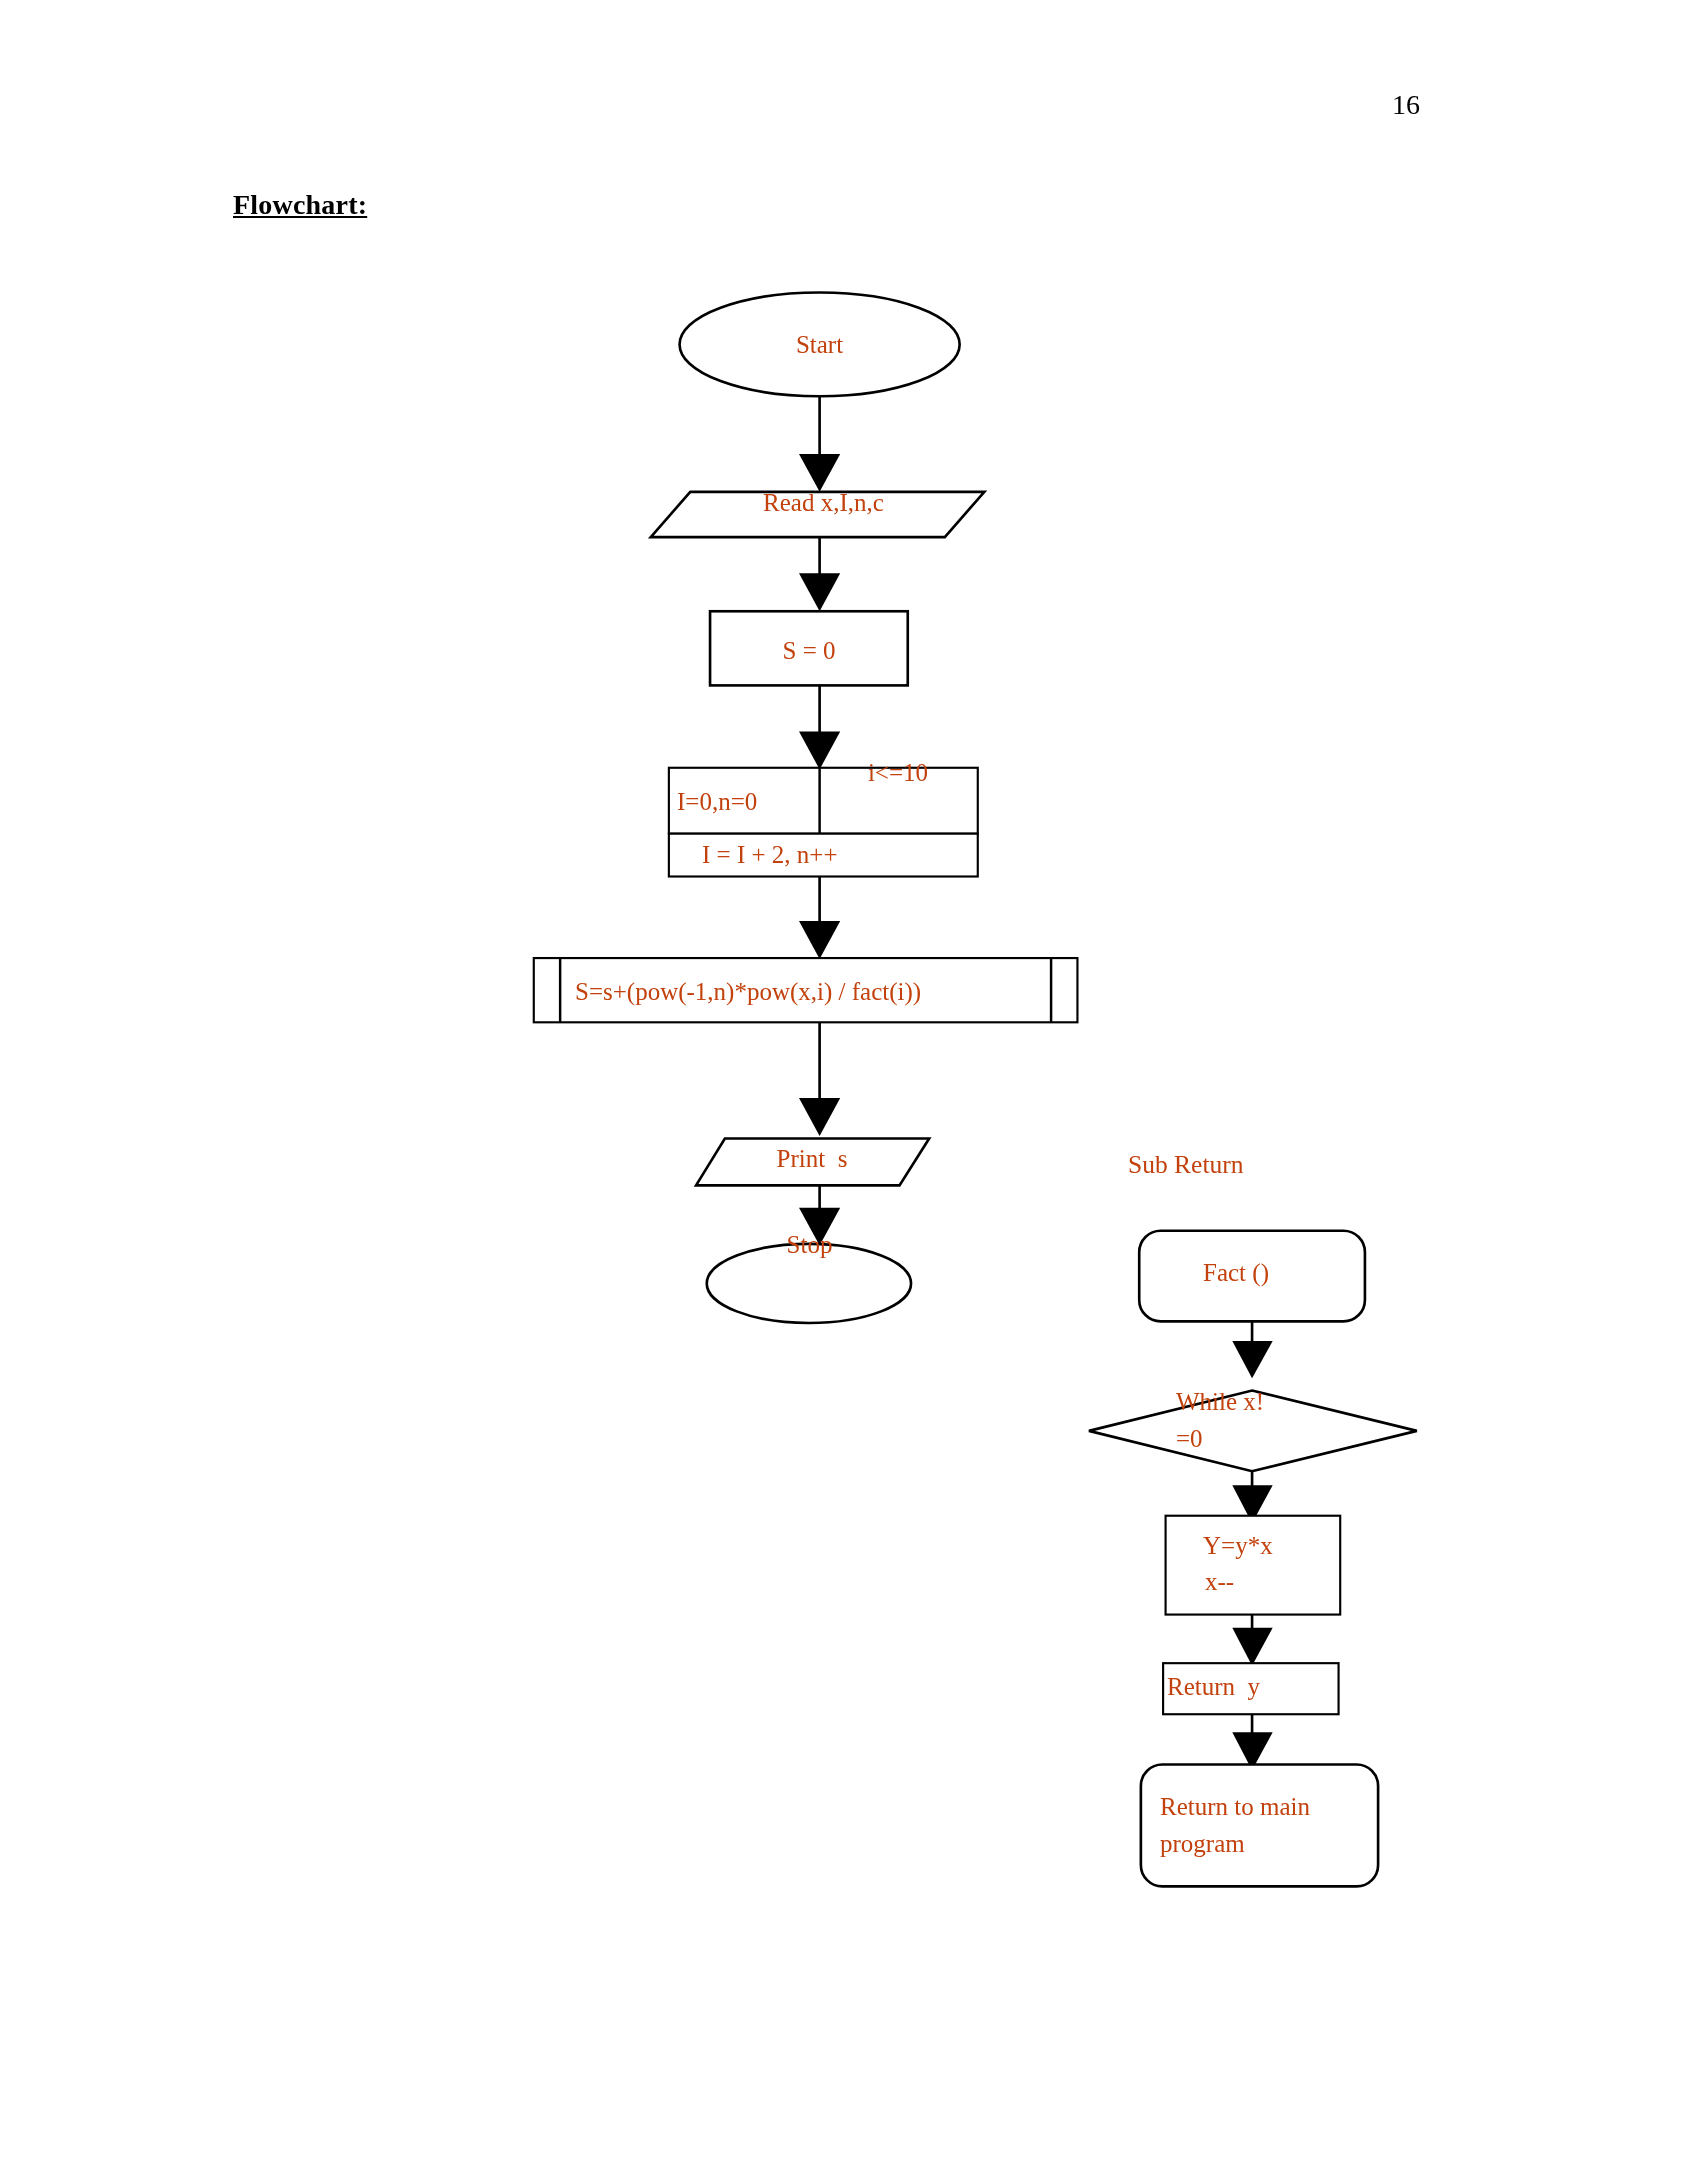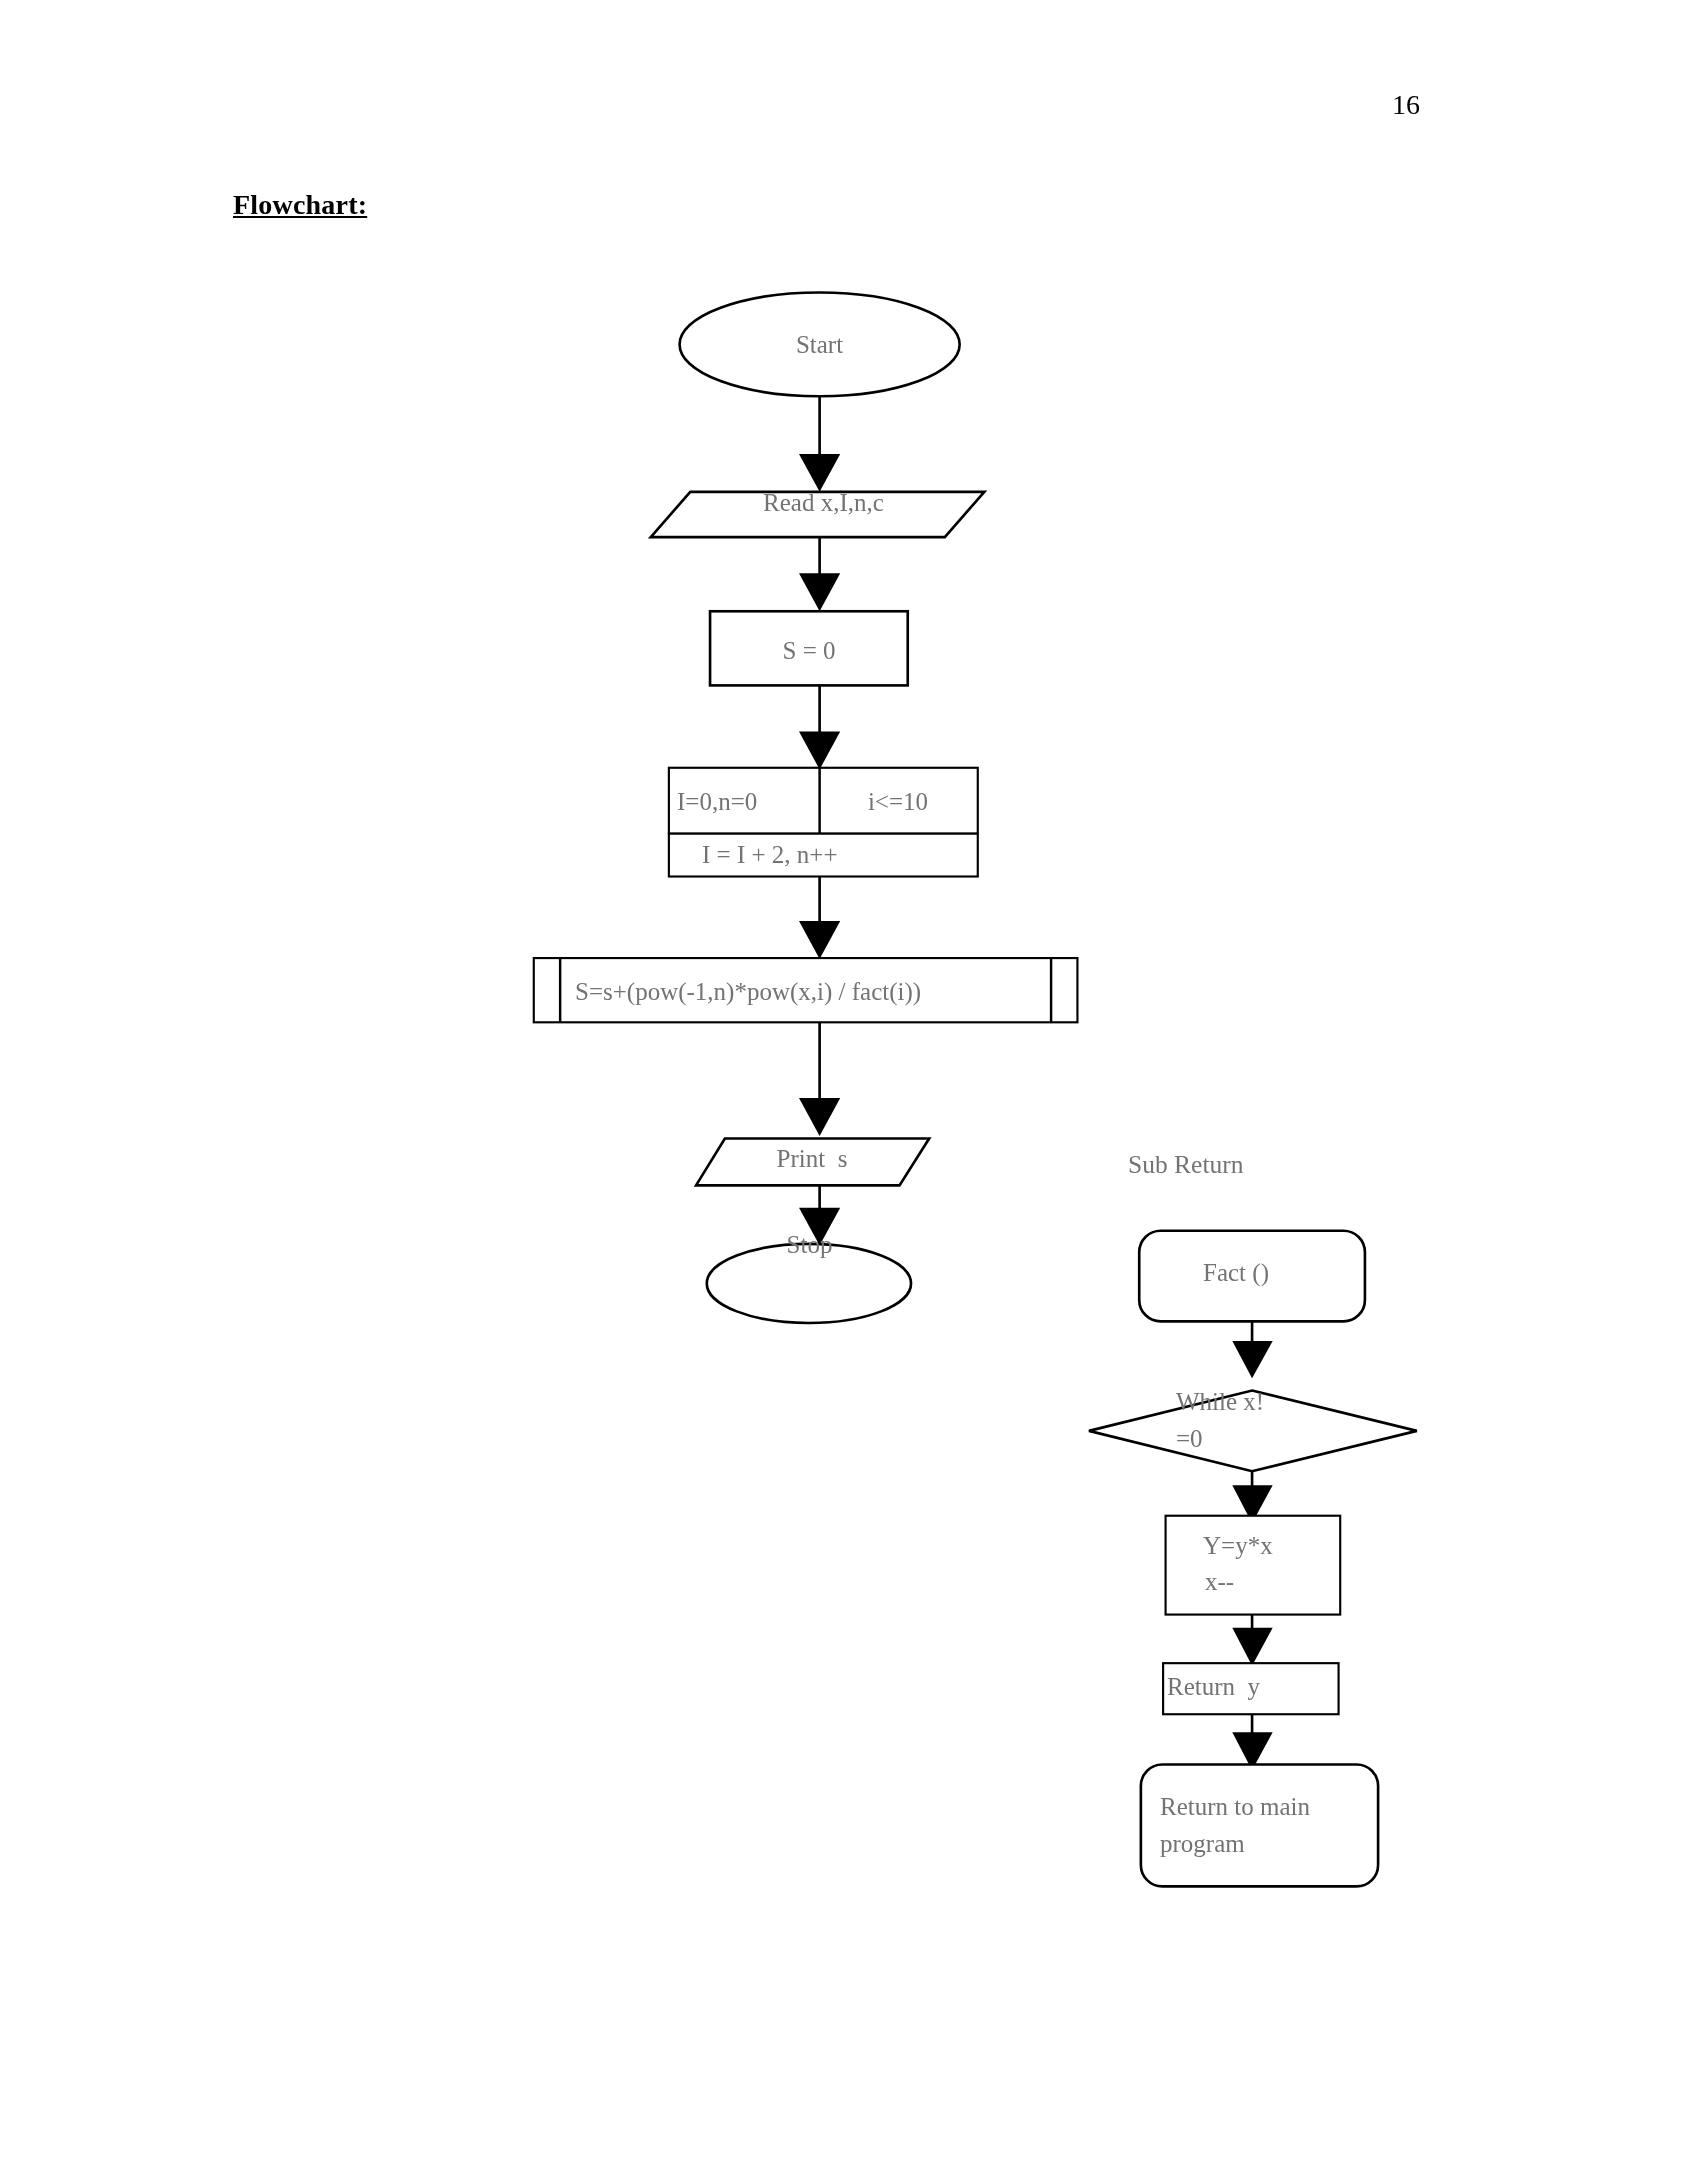--- a/index.html
+++ b/index.html
@@ -66,21 +66,21 @@
   .divider-line {
     stroke: #000000;
     stroke-width: 3.0;
   }
   
   .lbl {
     position: absolute;
     font-family: "Liberation Serif", "DejaVu Serif", serif;
     font-size: 25px;
     line-height: 1.18;
-    color: #737373;
+    color: #c2410c;
     white-space: pre;
   }
   .lbl-center {
     text-align: center;
   }
   .lbl-left {
     text-align: left;
   }
 </style>
 </head>
@@ -158,21 +158,21 @@
   </svg>
 
   <div class="lbl lbl-center" style="left:737px; top:330px; width:165px;">Start</div>
 
   <div class="lbl lbl-center" style="left:704px; top:488px; width:239px;">Read x,I,n,c</div>
 
   <div class="lbl lbl-center" style="left:710px; top:636px; width:198px;">S = 0</div>
 
   <div class="lbl lbl-left" style="left:677px; top:787px; width:140px;">I=0,n=0</div>
 
-  <div class="lbl lbl-center" style="left:828px; top:787px; width:140px;">i&lt;=10</div>
+  <div class="lbl lbl-center" style="left:828px; top:758px; width:140px;">i&lt;=10</div>
 
   <div class="lbl lbl-left" style="left:702px; top:840px; width:272px;">I = I + 2, n++</div>
 
   <div class="lbl lbl-left" style="left:575px; top:977px; width:478px;">S=s+(pow(-1,n)*pow(x,i) / fact(i))</div>
 
   <div class="lbl lbl-center" style="left:709px; top:1144px; width:206px;">Print  s</div>
 
   <div class="lbl lbl-center" style="left:727px; top:1230px; width:165px;">Stop</div>
 
   <div class="lbl lbl-left" style="left:1128px; top:1150px; width:264px; font-size:25.5px;">Sub Return</div>

